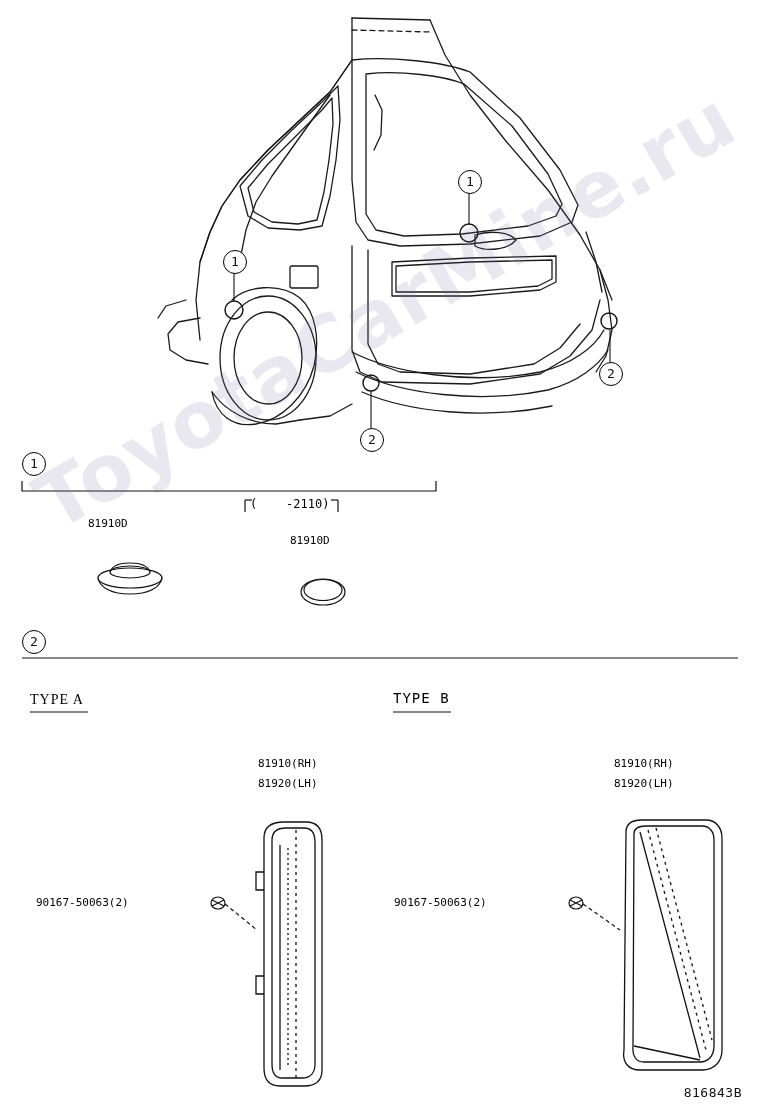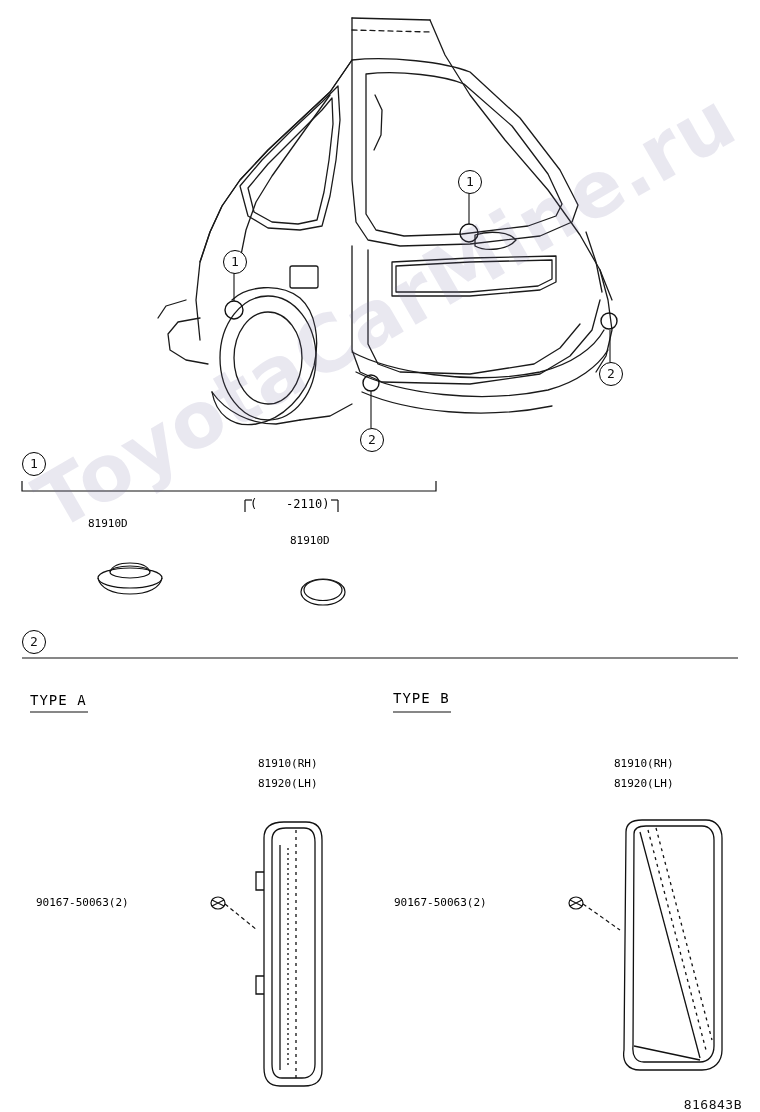--- a/index.html
+++ b/index.html
@@ -76,21 +76,21 @@
     font-family: "DejaVu Sans Mono", monospace;
     font-size: 13px;
     line-height: 21px;
     text-align: center;
     background: #fff;
     z-index: 4;
   }
   #code-label {
     position: absolute;
     right: 18px;
-    bottom: 0;
+    bottom: 12px;
     font-size: 13px;
     letter-spacing: 0.5px;
     z-index: 4;
     text-align: center;
   }
 </style>
 </head>
 <body>
 
 <div id="page">
@@ -238,21 +238,21 @@
   <div class="callout" style="left:360px; top:428px;">2</div>
   <div class="callout" style="left:599px; top:362px;">2</div>
 
   <div class="callout" style="left:22px; top:452px;">1</div>
   <div class="lbl small" style="left:250px; top:497px;">(    -2110)</div>
   <div class="lbl" style="left:88px; top:517px;">81910D</div>
   <div class="lbl" style="left:290px; top:534px;">81910D</div>
 
   <div class="callout" style="left:22px; top:630px;">2</div>
 
-  <div class="lbl type" style="left:30px; top:692px;">TYPE A</div>
+  <div class="lbl type" style="left:30px; top:692px;font-family:Liberation Serif, serif;">TYPE A</div>
   <div class="lbl type" style="left:393px; top:690px;">TYPE B</div>
 
   <div class="lbl" style="left:258px; top:757px;">81910(RH)</div>
   <div class="lbl" style="left:258px; top:777px;">81920(LH)</div>
   <div class="lbl" style="left:36px; top:896px;">90167-50063(2)</div>
 
   <div class="lbl" style="left:614px; top:757px;">81910(RH)</div>
   <div class="lbl" style="left:614px; top:777px;">81920(LH)</div>
   <div class="lbl" style="left:394px; top:896px;">90167-50063(2)</div>
 

